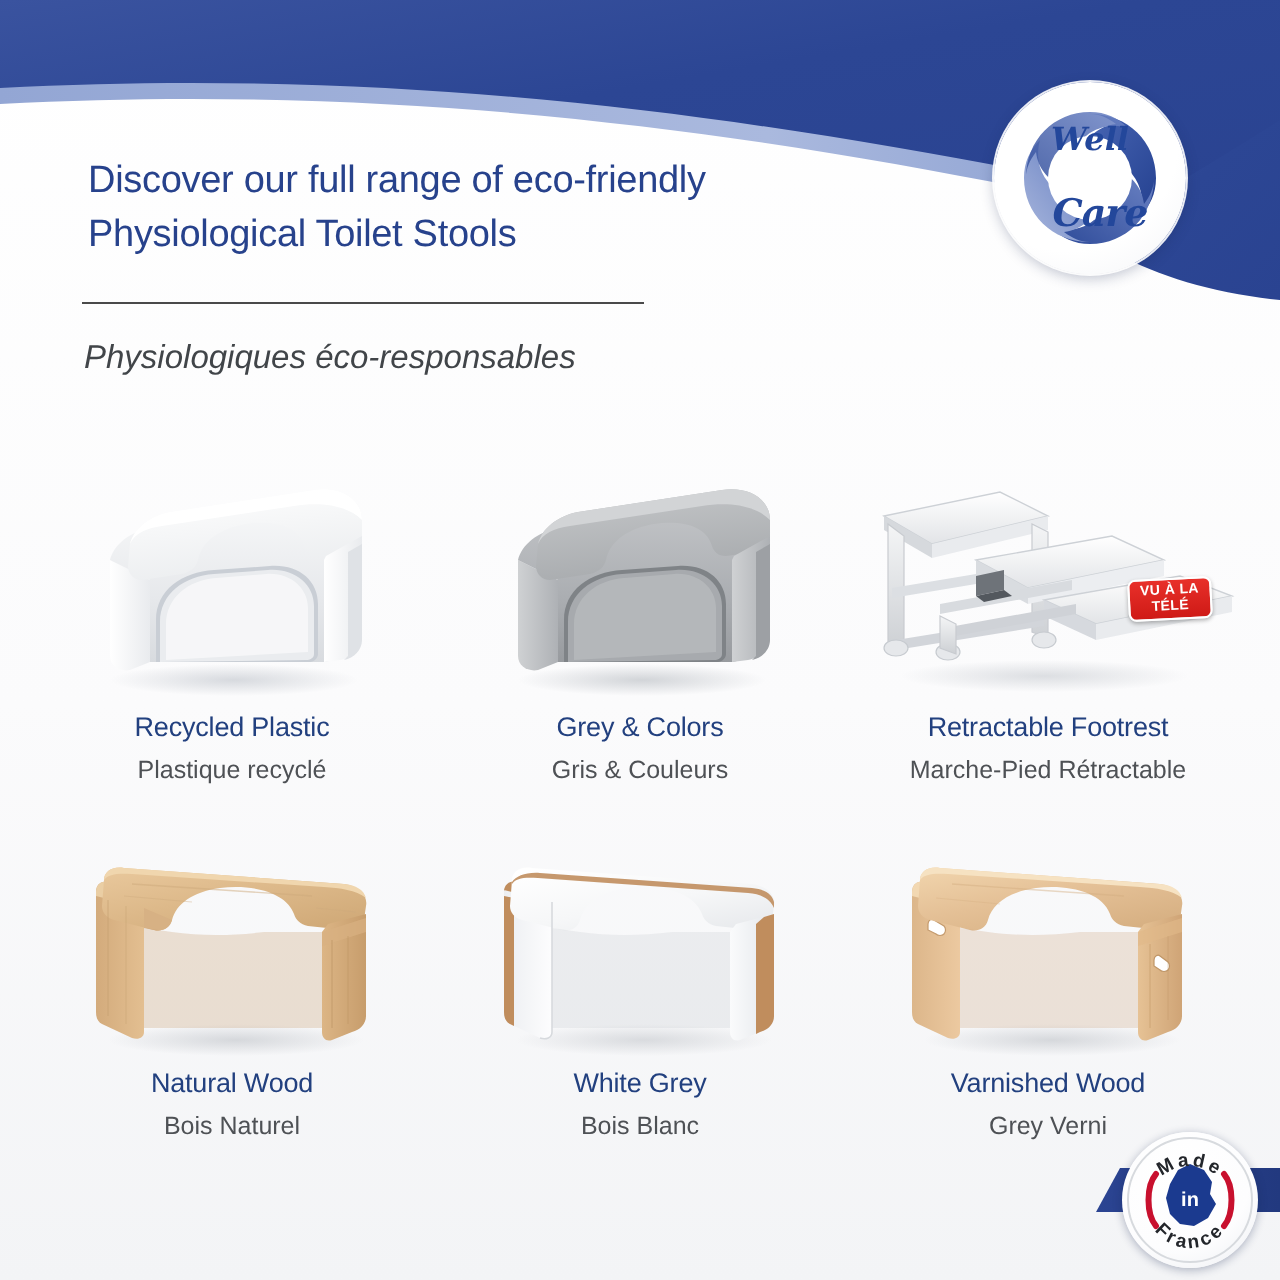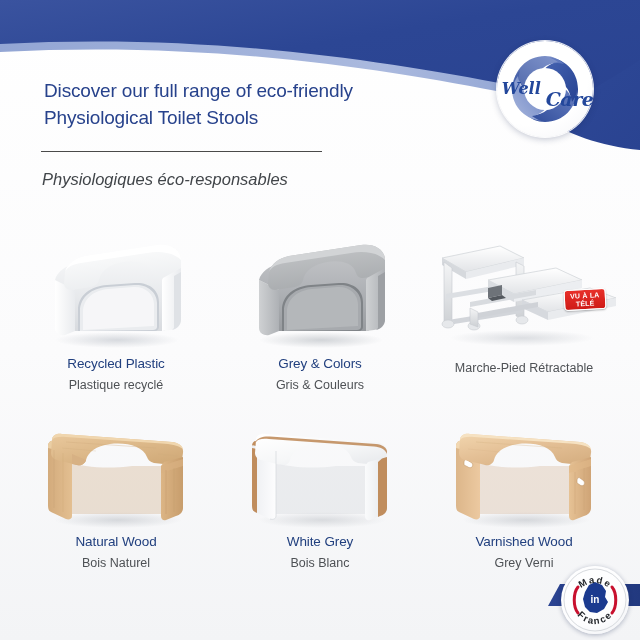--- a/index.html
+++ b/index.html
@@ -26,21 +26,21 @@
   .logo-badge {
     position: absolute; left: 497px; top: 41px;
     width: 96px; height: 96px; border-radius: 50%;
     background: radial-gradient(circle at 38% 30%, #ffffff 0%, #ffffff 62%, #f3f4f7 100%);
     box-shadow: 0 0 0 1px rgba(255,255,255,0.9), 0 2px 7px rgba(20,35,80,0.28);
     display: flex; align-items: center; justify-content: center;
   }
   .logo-inner { position: relative; width: 78px; height: 78px; }
   .logo-text {
     position: absolute; inset: 0;
-    display: flex; flex-direction: row; align-items: center; justify-content: center;
+    display: flex; flex-direction: column; align-items: center; justify-content: center;
     font-family: "DejaVu Serif", serif;
     font-style: italic; font-weight: 700;
     color: #23479b; line-height: 0.92;
     pointer-events: none;
   }
   .logo-care { font-size: 19px; letter-spacing: -0.5px; transform: translateX(5px) translateY(1px); margin-top: 20px; }
 
   
   .title {
     position: absolute; left: 44px; top: 78px; width: 470px;
@@ -315,20 +315,21 @@
           <path d="M62,66 L76,63 L80,66 L66,69 Z" fill="#53585e"></path>
 
           <ellipse cx="48" cy="94" rx="6" ry="4" fill="#e6e8eb" stroke="#c7cbd0" stroke-width="0.6"></ellipse>
           <path d="M44,76 L44,92 L52,95 L52,80 Z" fill="url(#rfM)" stroke="#c8cbd0" stroke-width="0.6"></path>
         </svg>
         <div class="tv-badge">
           <span class="tv-l1">VU À LA</span>
           <span class="tv-l2">TÉLÉ</span>
         </div>
       </div>
+      <div class="name">Retractable Footrest</div>
       <div class="name-fr">Marche-Pied Rétractable</div>
     </div>
 
     <div class="cell">
       <div class="art">
         <svg width="180" height="122" viewBox="0 0 180 122">
           <defs>
             <linearGradient id="wnTop" x1="0.1" y1="0" x2="0.9" y2="1">
               <stop offset="0%" stop-color="#e8c79b"></stop>
                 <stop offset="45%" stop-color="#ddb98a"></stop>

